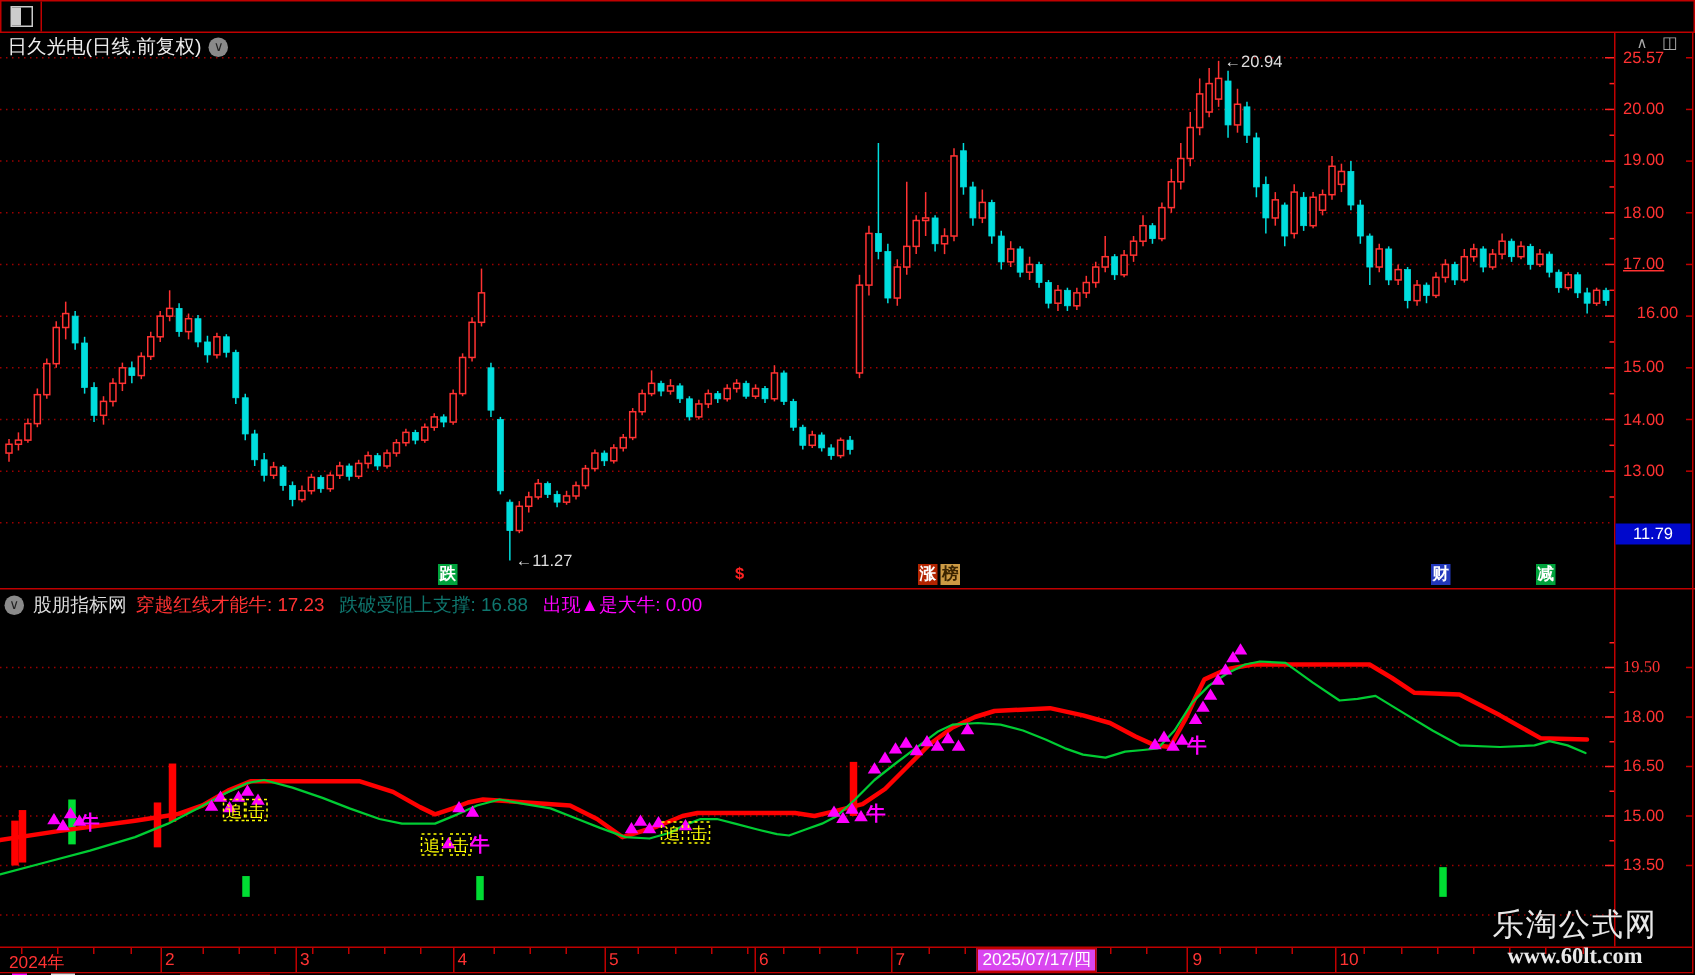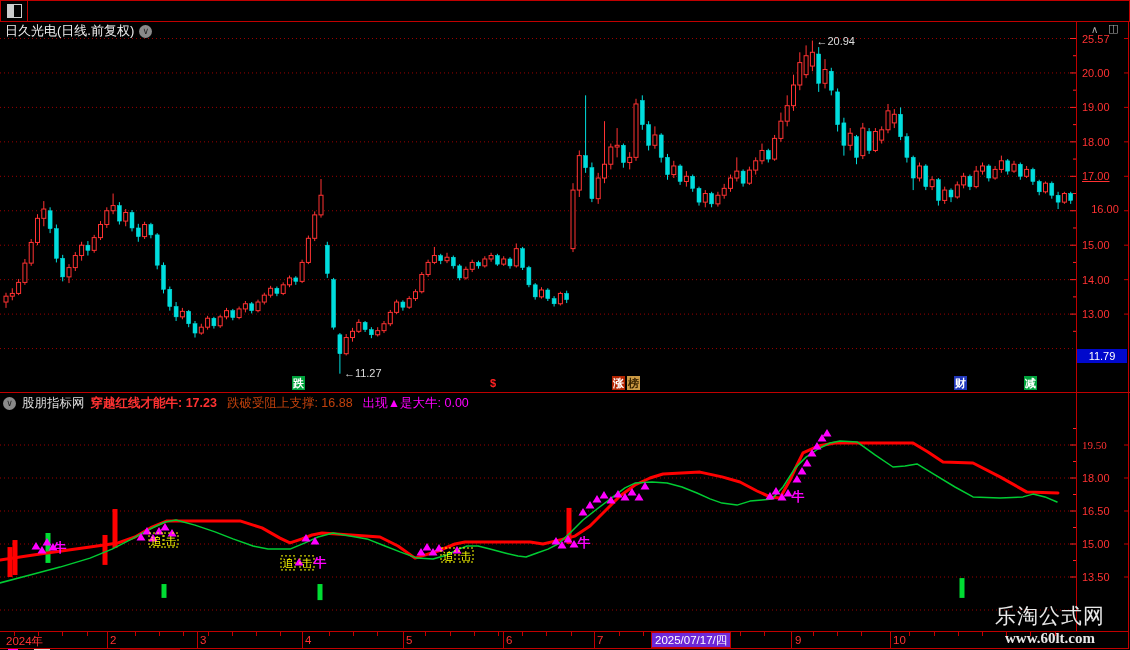--- a/index.html
+++ b/index.html
@@ -539,22 +539,22 @@
       <text x="343.9" y="377" fill="#dddddd" font-size="11px" font-family="Liberation Sans, DejaVu Sans, sans-serif">←11.27</text>
     </g>
 </svg>
 
 <div class="pricetag" style="top: 348.784px;">11.79</div>
 
 <div class="ind-header">
   <span class="chev">∨</span>
   <span class="ind-src">股朋指标网</span>
   <span id="ind-items" style="display:flex;gap:10px">
-      <span style="color: rgb(255, 50, 50); font-weight: bold;">穿越红线才能牛: 17.23</span>
-      <span style="color: #c2410c;">跌破受阻上支撑: 16.88</span>
+      <span style="color: rgb(255, 50, 50);">穿越红线才能牛: 17.23</span>
+      <span style="color: #0f766e;">跌破受阻上支撑: 16.88</span>
       <span style="color: rgb(255, 0, 255);">出现▲是大牛: 0.00</span>
     </span>
 </div>
 
 <div class="datebar" id="datebar">
     <div class="ddiv" style="left: 107px;"></div>
     <div class="ddiv" style="left: 197px;"></div>
     <div class="ddiv" style="left: 302px;"></div>
     <div class="ddiv" style="left: 403px;"></div>
     <div class="ddiv" style="left: 503px;"></div>
@@ -596,21 +596,21 @@
     <div class="dtick" style="left: 1006px;"></div>
     <div class="dtick" style="left: 1030px;"></div>
     <div class="dtick" style="left: 1055px;"></div>
     <div class="dlab" style="left: 6px;">2024年</div>
     <div class="dlab" style="left: 110px;">2</div>
     <div class="dlab" style="left: 200px;">3</div>
     <div class="dlab" style="left: 305px;">4</div>
     <div class="dlab" style="left: 406px;">5</div>
     <div class="dlab" style="left: 506px;">6</div>
     <div class="dlab" style="left: 597px;">7</div>
-    <div class="dlab dhl" style="left: 651px; background: #6d28d9;">2025/07/17/四</div>
+    <div class="dlab dhl" style="left: 651px; background: #d946ef;">2025/07/17/四</div>
     <div class="dlab" style="left: 795px;">9</div>
     <div class="dlab" style="left: 893px;">10</div>
   </div>
 
 <div class="sliver">
   <span class="sl-dot" style="left:8px;width:10px;background:#ff00ff"></span>
   <span class="sl-dot" style="left:34px;width:16px;background:#dddddd"></span>
   <span class="sl-dot" style="left:120px;width:60px;background:#800000"></span>
 </div>
 

